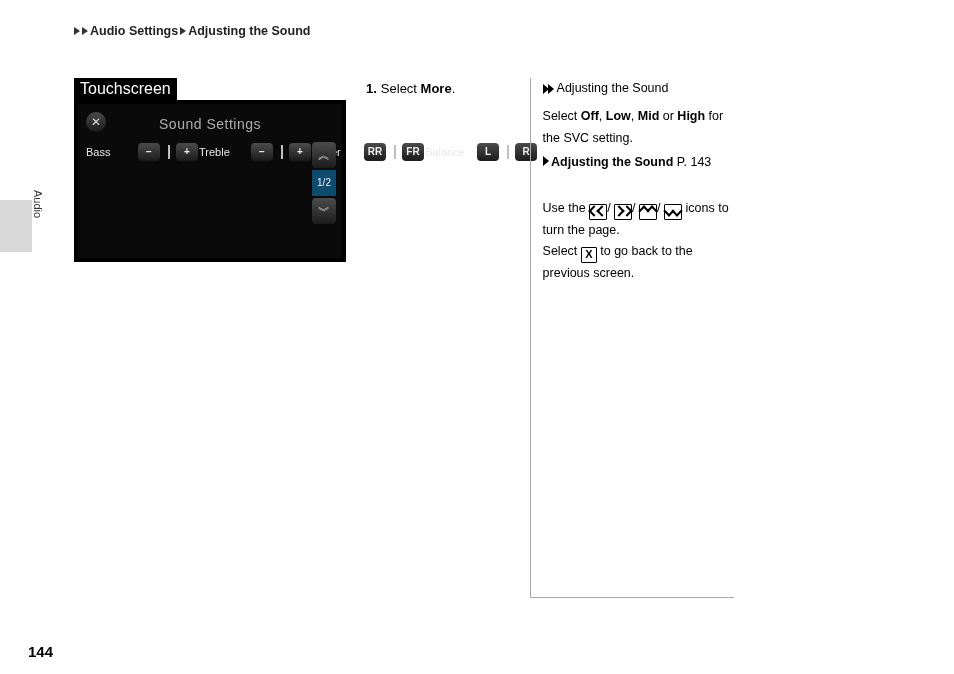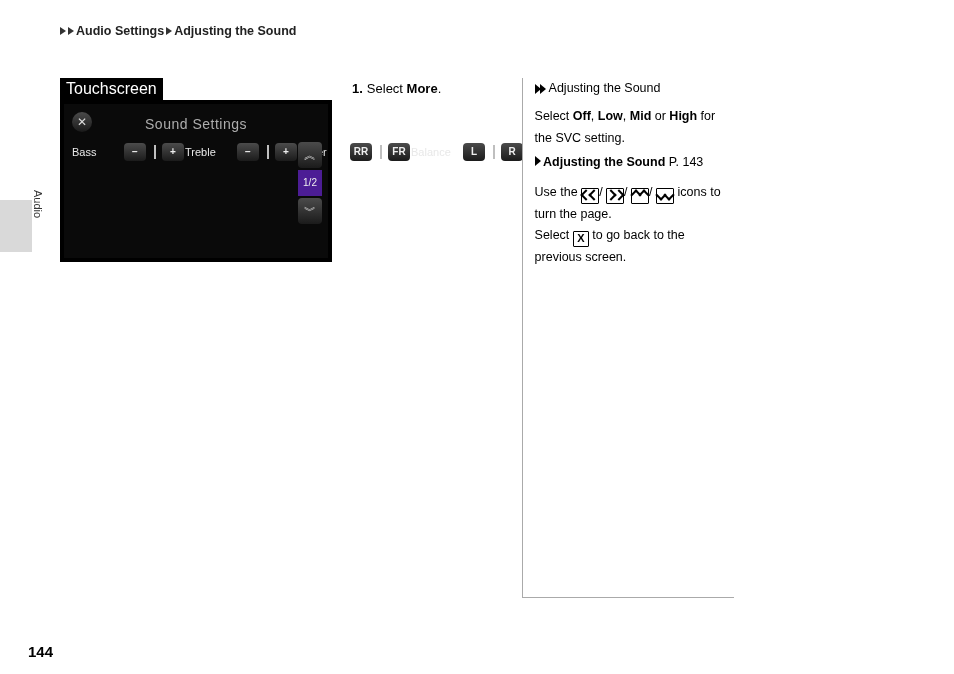--- a/index.html
+++ b/index.html
@@ -1,37 +1,37 @@
 <!DOCTYPE html>
 <html><head>
 <meta charset="utf-8">
 <style>
 html,body{margin:0;padding:0;font-family:Arial,Helvetica,sans-serif;font-size:13px;color:#000;background:#fff}
-.page{width:764px;height:674px;box-sizing:border-box;position:relative;padding:24px 30px 20px 4px}
+.page{width:764px;height:674px;box-sizing:border-box;position:relative;padding:24px 30px 20px 18px}
 .side-tab{position:absolute;left:0;top:200px;width:32px;height:52px;background:#d9d9d9}
 .side-tab span{display:block;transform:rotate(90deg);transform-origin:center;font-size:11px;color:#333;position:absolute;top:50%;left:50%;margin-left:-6px;margin-top:-28px;width:56px;text-align:center}
 .header{padding-left:56px;font-size:12.5px;font-weight:600;color:#222;display:flex;align-items:center;gap:2px}
 .tri{width:0;height:0;border-style:solid;border-width:5px 0 5px 8px;border-color:transparent transparent transparent #333;display:inline-block}
 .tri.sm{border-width:4px 0 4px 6px}
 .body-row{display:flex;padding-left:56px;padding-top:40px;gap:20px}
 .left-col{width:280px}
 .tag{background:#000;color:#fff;font-size:16px;padding:2px 6px;display:inline-block;margin-bottom:0}
 .screenshot{width:272px;height:162px;background:#0a0a0a;border:4px solid #000;box-sizing:border-box;padding:8px 8px 6px;position:relative}
 .ss-top{display:flex;align-items:center;justify-content:center;height:24px;position:relative;margin-bottom:4px}
 .ss-close{position:absolute;left:0;top:0;width:20px;height:20px;border-radius:50%;background:linear-gradient(#4a4a4a,#1a1a1a);color:#ddd;font-size:12px;line-height:20px;text-align:center}
 .ss-title{color:#adadad;font-size:14px;letter-spacing:.5px}
 .ss-rows{display:flex;flex-direction:row;gap:1px}
 .ss-row{display:flex;align-items:center;height:23px;gap:6px}
 .ss-label{width:46px;color:#e8e8e8;font-size:11px}
 .ss-btn{width:22px;height:18px;background:linear-gradient(#4b4b4b,#1b1b1b);border-radius:4px;color:#eee;font-size:10px;line-height:18px;text-align:center;font-weight:600}
 .ss-slider{flex:1;height:10px;background:repeating-linear-gradient(90deg,#6a6a6a 0 1px,transparent 1px 4px);margin:0 2px;position:relative}
 .ss-slider::after{content:"";position:absolute;left:50%;top:-2px;width:2px;height:14px;background:#bfbfbf}
 .ss-pager{position:absolute;right:6px;top:38px;width:24px;display:flex;flex-direction:column;gap:2px;align-items:stretch}
 .pg-btn{height:26px;background:linear-gradient(#4b4b4b,#1b1b1b);border-radius:4px;color:#ccc;font-size:12px;line-height:26px;text-align:center}
-.pg-mid{height:26px;color:#eee;font-size:10px;line-height:26px;text-align:center;background:#4c1d95}
+.pg-mid{height:26px;color:#eee;font-size:10px;line-height:26px;text-align:center;background:#0c4a6e}
 .mid-col{width:240px;font-size:13px;line-height:1.7}
 .mid-col ol{list-style:none;padding:0;margin:0}
 .mid-col li{margin-bottom:4px}
 .mid-col li .n{font-weight:700;margin-right:4px}
 .mid-col li .b{font-weight:600}
 .micon{display:inline-block;width:14px;height:14px;border:1px solid #000;border-radius:2px;vertical-align:-3px;text-align:center;line-height:12px;font-size:12px;font-weight:600}
 .right-col{width:320px;border-left:1px solid #aaa;padding-left:12px;font-size:12.5px;line-height:1.75;min-height:520px;position:relative}
 .right-col::after{content:"";position:absolute;bottom:0;left:0;right:0;border-bottom:1px solid #aaa}
 .r-head{display:flex;align-items:center;gap:4px;margin-bottom:6px}
 .dbl-tri{display:inline-flex;gap:-2px}
@@ -117,21 +117,21 @@
       <div class="r-head">
         <span class="dbl-tri">
             <i></i>
             <i></i>
           </span>
         <span>Adjusting the Sound</span>
       </div>
       <div>
         <span>Select </span><span class="bold">Off</span><span>, </span><span class="bold">Low</span><span>, </span><span class="bold">Mid</span><span> or </span><span class="bold">High</span><span> for the SVC setting.</span>
       </div>
-      <div style="margin:2px 0 8px">
+      <div style="margin:2px 0 24px">
         <span class="dbl-tri">
             <i></i>
           </span>
         <span class="bold">Adjusting the Sound</span><span> P. 143</span>
       </div>
       <div>
         <span>Use the </span>
         <span class="ticon"><span class="pair">
               <span class="chev dleft"></span>
               <span class="chev dleft"></span>

